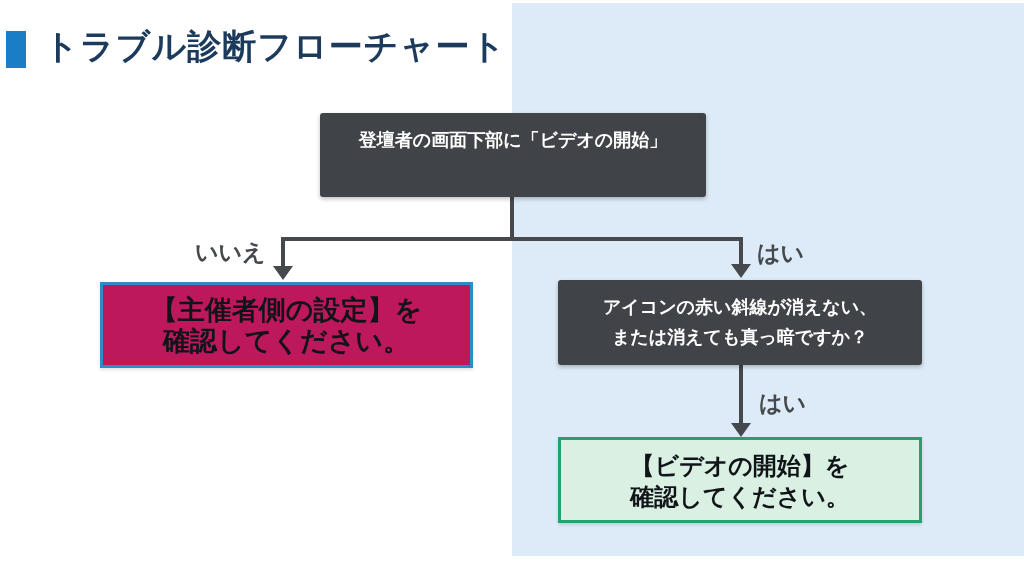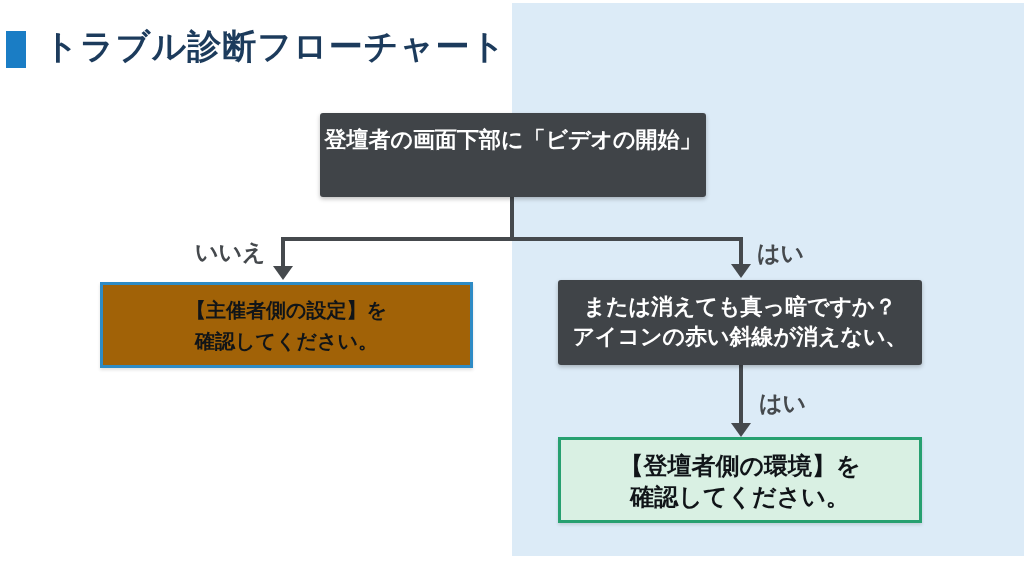--- a/index.html
+++ b/index.html
@@ -9,26 +9,26 @@
   .right-panel{position:absolute;left:512px;top:3px;width:512px;height:566px;background:#dcebf7;}
 
   .title-accent{position:absolute;left:6px;top:31px;width:20px;height:37px;background:#1a7dc5;}
   .page-title{position:absolute;left:44px;top:24px;margin:0;font-size:34px;font-weight:800;
               color:#1c3b5c;letter-spacing:1px;white-space:nowrap;}
 
   .node{position:absolute;box-sizing:border-box;text-align:center;font-weight:700;}
   .node .ln{white-space:nowrap;}
 
   .node-dark{background:#404448;color:#ffffff;border-radius:3px;
-             box-shadow:0 2px 4px rgba(0,0,0,0.25);font-size:22px;line-height:30px;}
+             box-shadow:0 2px 4px rgba(0,0,0,0.25);font-size:18px;line-height:30px;}
   .node-q1{left:320px;top:113px;width:386px;height:84px;padding-top:12px;}
   .node-q2{left:558px;top:280px;width:364px;height:85px;padding-top:12px;}
 
-  .node-blue{left:100px;top:282px;width:373px;height:86px;background:#a16207;
-             border:3px solid #2e8bc5;color:#101418;font-size:20px;line-height:31px;
+  .node-blue{left:100px;top:282px;width:373px;height:86px;background:#be185d;
+             border:3px solid #2e8bc5;color:#101418;font-size:27px;line-height:31px;
              padding-top:10px;box-shadow:0 2px 3px rgba(0,0,0,0.12);}
   .node-green{left:558px;top:437px;width:364px;height:86px;background:#d9f0e3;
               border:3px solid #27a070;color:#101418;font-size:24px;line-height:31px;
               padding-top:10px;box-shadow:0 2px 3px rgba(0,0,0,0.12);}
 
   .conn{position:absolute;background:#45494d;}
   .c-top-v{left:510px;top:197px;width:4px;height:44px;}
   .c-h{left:281px;top:237px;width:462px;height:4px;}
   .c-left-v{left:281px;top:237px;width:4px;height:31px;}
   .c-right-v{left:739px;top:237px;width:4px;height:29px;}
@@ -72,22 +72,22 @@
   <div class="node node-dark node-q1">
     <div class="ln">登壇者の画面下部に「ビデオの開始」</div>
   </div>
 
   <div class="node node-blue">
     <div class="ln">【主催者側の設定】を</div>
     <div class="ln">確認してください。</div>
   </div>
 
   <div class="node node-dark node-q2">
+    <div class="ln">アイコンの赤い斜線が消えない、</div>
     <div class="ln">または消えても真っ暗ですか？</div>
-    <div class="ln">アイコンの赤い斜線が消えない、</div>
   </div>
 
   <div class="node node-green">
-    <div class="ln">【登壇者側の環境】を</div>
+    <div class="ln">【ビデオの開始】を</div>
     <div class="ln">確認してください。</div>
   </div>
 
 </div>
 
 </body></html>

